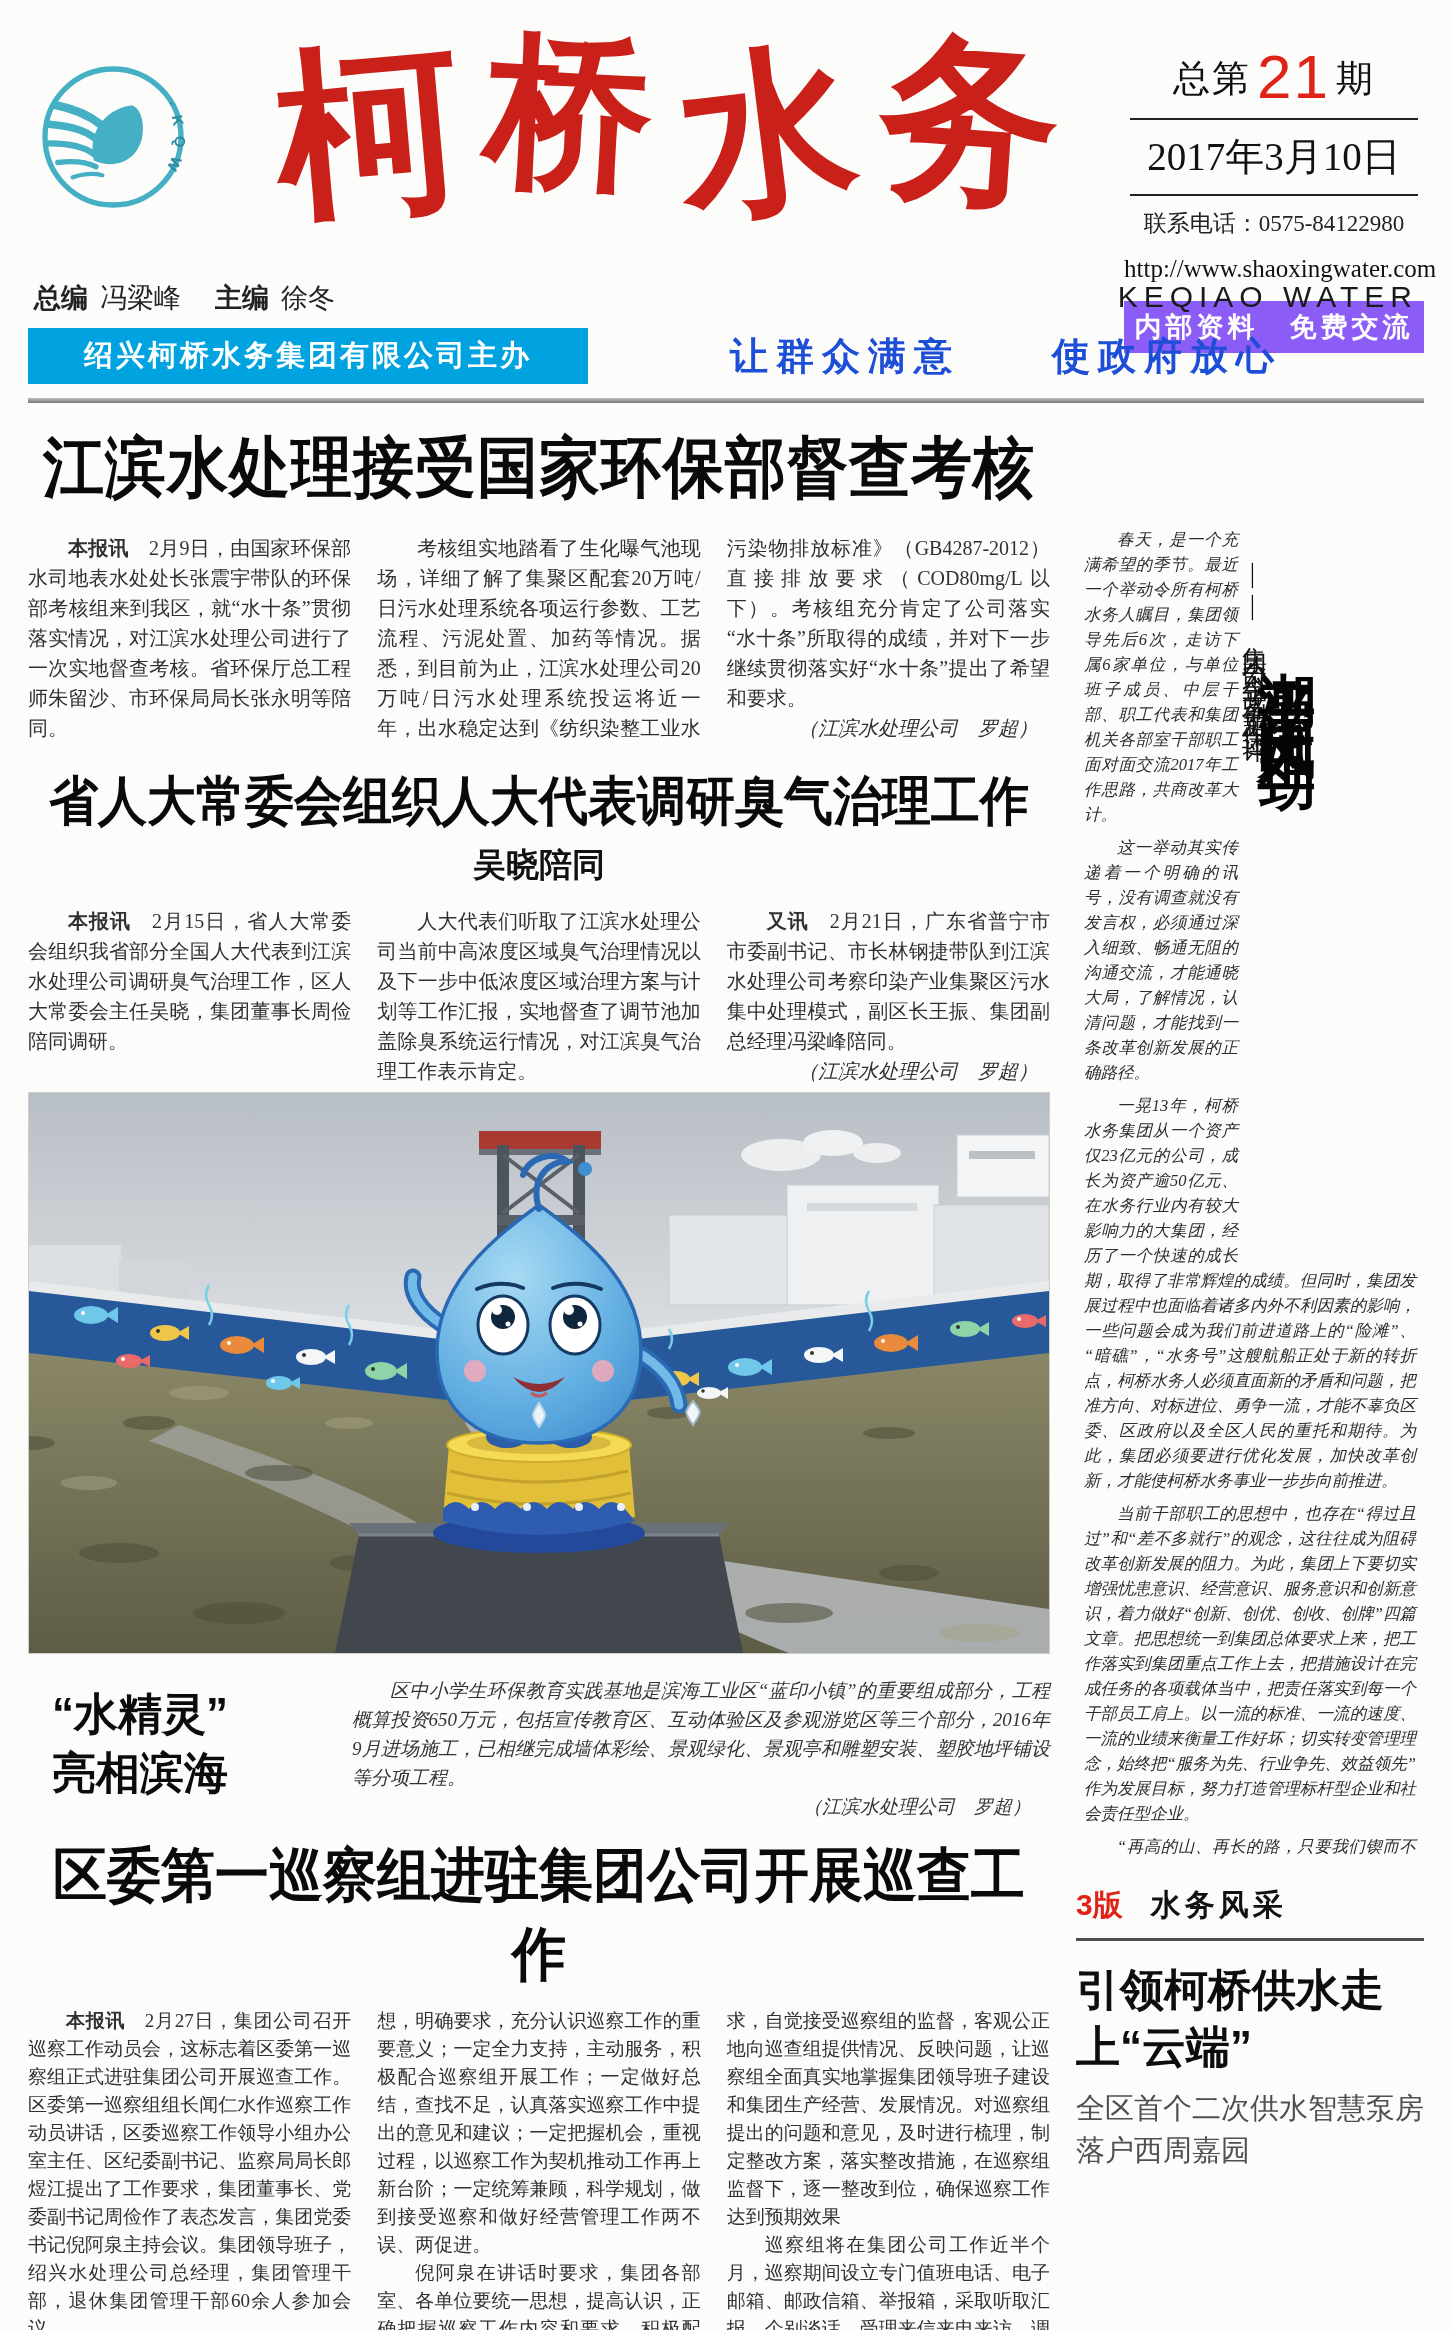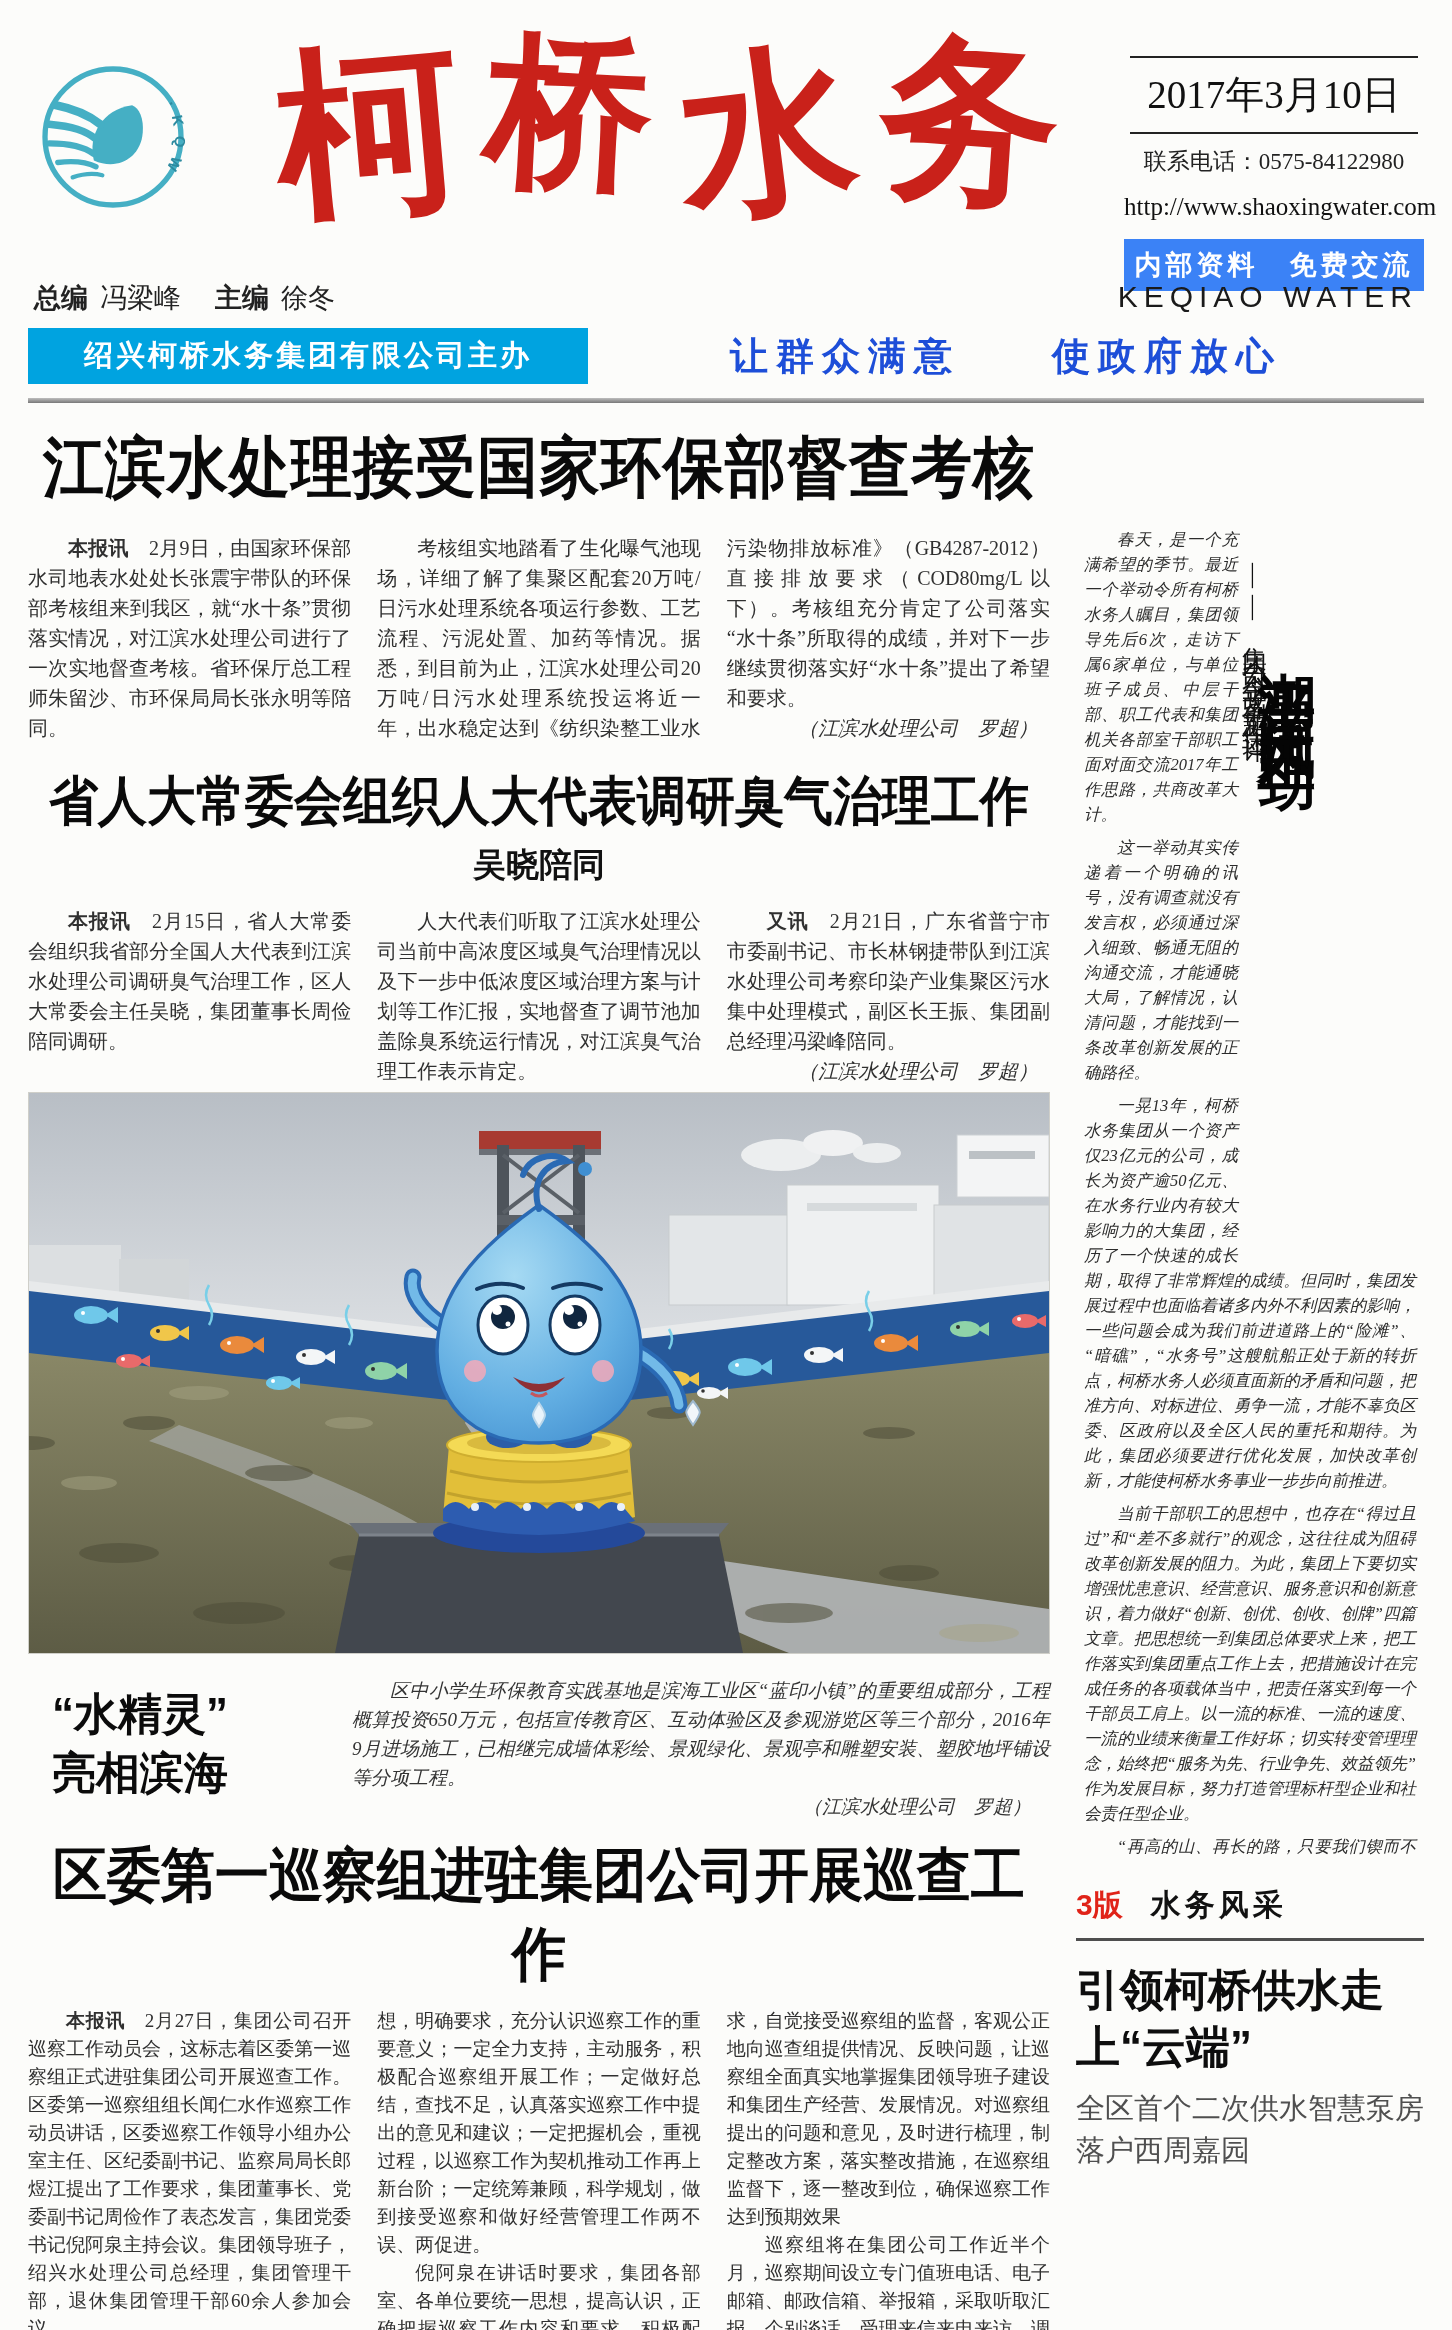--- a/index.html
+++ b/index.html
@@ -16,21 +16,21 @@
   .t1{font-size:166px;transform:rotate(3deg) translateY(-10px);}
   .t2{font-size:176px;transform:rotate(-7deg) translateY(10px);}
   .t3{font-size:180px;transform:rotate(4deg) translateY(-2px);}
   .mast-info{width:300px;flex:none;padding-top:22px;text-align:center;}
   .issue{font-size:37px;color:#111;letter-spacing:2px;}
   .issue-num{font-size:62px;color:#e02318;font-family:"Liberation Sans",sans-serif;margin:0 6px;line-height:1;vertical-align:-7px;}
   .info-rule{height:2px;background:#222;margin:10px 6px;}
   .m-date{font-size:39px;color:#111;}
   .m-contact{font-size:23px;color:#222;margin-top:12px;}
   .m-web{font-size:25px;color:#111;margin-top:16px;}
-  .badge{margin-top:18px;background:#3b82f6;color:#fff;font-family:"Liberation Sans",sans-serif;
+  .badge{margin-top:18px;background:#8b5cf6;color:#fff;font-family:"Liberation Sans",sans-serif;
          font-weight:700;font-size:27px;padding:8px 0;letter-spacing:4px;}
   .mast-sub{display:flex;justify-content:space-between;align-items:baseline;padding:6px 6px 0;}
   .editors{font-size:27px;color:#222;}
   .ed-label{font-weight:700;font-family:"Liberation Sans",sans-serif;margin-right:12px;}
   .ed-name{margin-right:34px;}
   .title-en{font-family:"Liberation Sans",sans-serif;font-size:30px;color:#1a1a1a;letter-spacing:6px;}
   .mast-bar-row{display:flex;align-items:center;margin-top:12px;}
   .organizer{width:560px;flex:none;background:#00a3e0;color:#fff;font-family:"Liberation Sans",sans-serif;
              font-weight:700;font-size:29px;text-align:center;padding:8px 0;letter-spacing:3px;}
   .slogan{flex:1;text-align:center;font-family:"Liberation Sans",sans-serif;font-weight:900;
@@ -101,20 +101,21 @@
           </text>
         </svg>
       </div>
       <div class="mast-title">
         <span class="tchar t0">柯</span>
         <span class="tchar t1">桥</span>
         <span class="tchar t2">水</span>
         <span class="tchar t3">务</span>
       </div>
       <div class="mast-info">
+        <div class="issue"><span>总第</span><span class="issue-num">21</span><span>期</span></div>
         <div class="info-rule"></div>
         <div class="m-date">2017年3月10日</div>
         <div class="info-rule"></div>
         <div class="m-contact">联系电话：0575-84122980</div>
         <div class="m-web">http://www.shaoxingwater.com</div>
         <div class="badge">内部资料　免费交流</div>
       </div>
     </div>
     <div class="mast-sub">
       <div class="editors">

